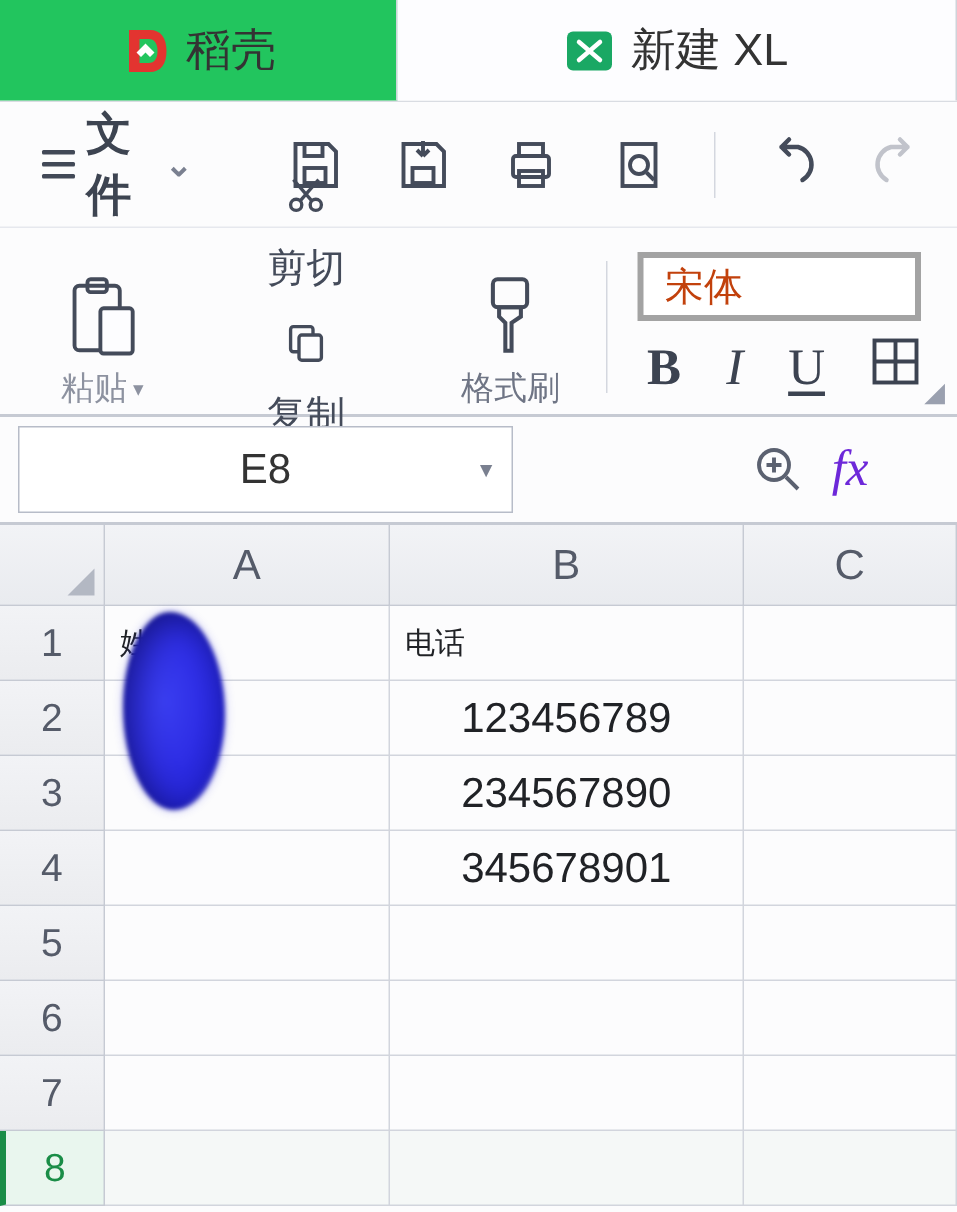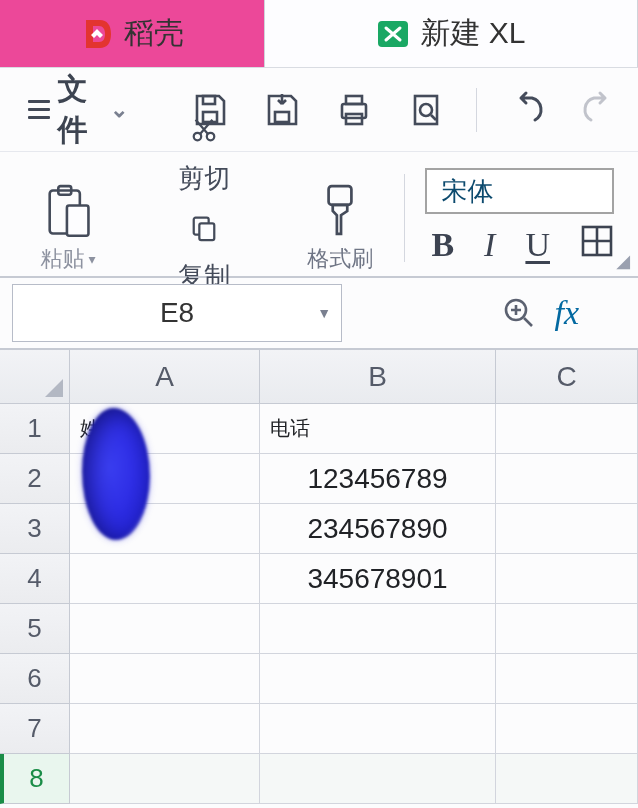--- a/index.html
+++ b/index.html
@@ -21,21 +21,21 @@
       display: flex;
       align-items: center;
       justify-content: center;
       gap: 10px;
       border-right: 1px solid #cfd3da;
       font-size: 30px;
       padding: 0 26px;
       background: #f6f7fa;
     }
     .tab.home { background: #4a7cdc; color:#fff; width:190px; border-right:none;}
-    .tab.docer { width:265px; background:#ec4899;}
+    .tab.docer { width:265px; background:#22c55e;}
     .tab.sheet { flex:1; background:#fdfdff;}
     .dk-icon { width:34px; height:34px; display:inline-flex; align-items:center; justify-content:center;}
     
     .ribbon1 {
       height: 84px;
       display:flex;
       align-items:center;
       padding: 0 28px;
       gap: 30px;
       border-bottom: 1px solid #e6e8ee;
@@ -66,27 +66,27 @@
     }
     .group-paste { display:flex; flex-direction:column; align-items:center; justify-content:flex-end; gap:2px; width:92px;}
     .group-paste .lbl { font-size:22px; color:#8d92a0; display:flex; align-items:center; gap:4px;}
     .group-cut { display:flex; flex-direction:column; gap:18px; justify-content:center; width:150px;}
     .cc-row { display:flex; align-items:center; gap:10px; font-size:26px; color:#444b5a;flex-direction:column;}
     .group-fmt { display:flex; flex-direction:column; align-items:center; justify-content:flex-end; gap:4px; width:92px;}
     .group-fmt .lbl { font-size:22px; color:#6f7585;}
     .vsep { width:1px; height:88px; background:#d4d7df; align-self:center;}
     .group-font { flex:1; display:flex; flex-direction:column; gap:10px; padding-top:6px;}
     .fontbox {
-      border:2px solid #a3a3a3;
+      border:4px solid #a3a3a3;
       height:46px;
       display:flex;
       align-items:center;
       padding:0 14px;
       font-size:26px;
-      color:#0c4a6e;
+      color:#c2410c;
       background:#fff;
     }
     .typostrip { display:flex; gap:30px; align-items:center; font-size:34px; color:#3c4351; font-family: Georgia, serif; padding-left:6px;}
     .typostrip .b{ font-weight:700;}
     .typostrip .i{ font-style:italic; font-family:Georgia,serif;}
     .typostrip .u{ text-decoration: underline; text-underline-offset:5px;}
     .ribbon-expander { position:absolute; right:8px; bottom:4px; font-size:18px; color:#9aa0af;}
     
     .namerow {
       height: 72px;
@@ -103,21 +103,21 @@
       margin:6px 0 6px 12px;
       background:#fff;
       display:flex;
       align-items:center;
       justify-content:center;
       position:relative;
       font-size:28px;
       color:#333;
     }
     .namebox .dd { position:absolute; right:10px; top:50%; transform:translateY(-50%); color:#7a8090; font-size:14px;}
-    .fxarea { display:flex; align-items:center; gap:18px; margin-left:auto; padding-right:36px; font-size:30px; color:#0369a1;}
+    .fxarea { display:flex; align-items:center; gap:18px; margin-left:auto; padding-right:36px; font-size:30px; color:#6d28d9;}
     .mag { width:34px; height:34px;}
     .fx { font-style:italic; font-family:Georgia,serif; font-size:34px;}
     
     .grid { display:flex; flex-direction:column; }
     .ghead { display:flex; height:54px;}
     .corner { width:70px; border-right:1px solid #c6cad3; border-bottom:1px solid #c6cad3; background:linear-gradient(#f2f3f6,#e9ebef); position:relative;}
     .corner::after{ content:""; position:absolute; right:6px; bottom:6px; width:0; height:0; border-left:18px solid transparent; border-bottom:18px solid #b3b8c3;}
     .colh { flex:1; min-width:0; border-right:1px solid #c6cad3; border-bottom:1px solid #c6cad3; background:linear-gradient(#f2f3f6,#e9ebef); display:flex; align-items:center; justify-content:center; font-size:28px; color:#555b69;}
     .colh.a{ width:190px; flex:none;}
     .colh.b{ width:236px; flex:none;}

